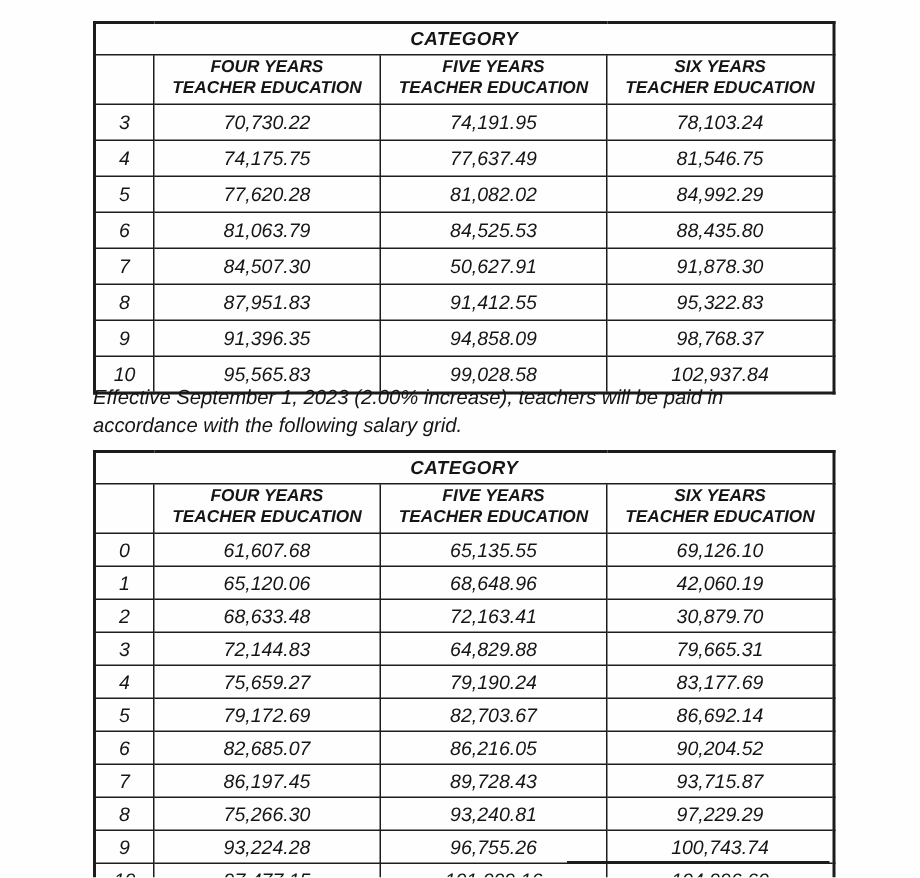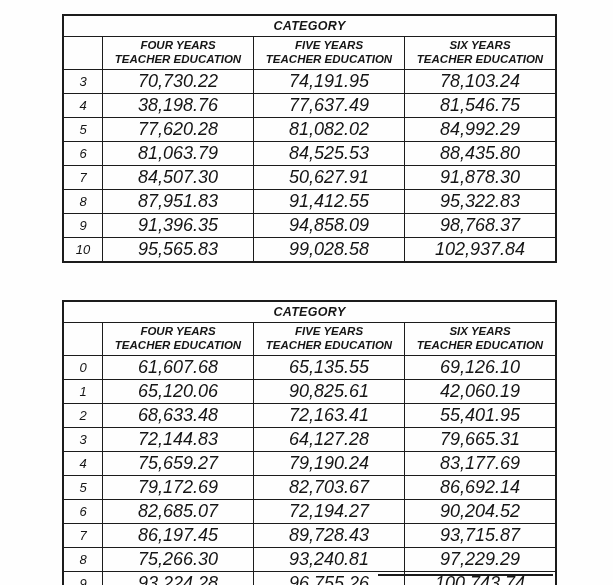--- a/index.html
+++ b/index.html
@@ -36,21 +36,21 @@
     white-space: pre-line;
     padding: 2px 2px;
     margin-top: 29px;
   }
   .corner { width: 36px; }
   #table1 { top: 14px; }
   #table2 { top: 300px; }
   #table1 tbody td { height: 21px; }
   #table2 tbody td { height: 19px; }
   .cat-cell { width: 36px; text-align: center; font-size: 13px; }
-  .val-cell { width: 148px; text-align: center; font-size: 18px; }
+  .val-cell { width: 148px; text-align: center; font-size: 13px; }
   .note {
     position: absolute;
     left: 62px;
     top: 256px;
     font-size: 13.5px;
     line-height: 1.4;
   }
   .partial-line {
     position: absolute;
     left: 378px;
@@ -82,21 +82,21 @@
     </thead>
     <tbody id="table1-body">
         <tr>
           <td class="cat-cell">3</td>
           <td class="val-cell">70,730.22</td>
           <td class="val-cell">74,191.95</td>
           <td class="val-cell">78,103.24</td>
         </tr>
         <tr>
           <td class="cat-cell">4</td>
-          <td class="val-cell">38,198.76</td>
+          <td class="val-cell">74,175.75</td>
           <td class="val-cell">77,637.49</td>
           <td class="val-cell">81,546.75</td>
         </tr>
         <tr>
           <td class="cat-cell">5</td>
           <td class="val-cell">77,620.28</td>
           <td class="val-cell">81,082.02</td>
           <td class="val-cell">84,992.29</td>
         </tr>
         <tr>
@@ -125,20 +125,24 @@
         </tr>
         <tr>
           <td class="cat-cell">10</td>
           <td class="val-cell">95,565.83</td>
           <td class="val-cell">99,028.58</td>
           <td class="val-cell">102,937.84</td>
         </tr>
       </tbody>
   </table>
 
+  <div class="note">
+    <div>Effective September 1, 2023 (2.00% increase), teachers will be paid in</div>
+    <div>accordance with the following salary grid.</div>
+  </div>
 
   <table class="grid" id="table2">
     <thead>
       <tr class="cat-row">
         <th colspan="4">CATEGORY</th>
       </tr>
       <tr>
         <th class="corner"></th>
         <th class="colhead">FOUR YEARS
 TEACHER EDUCATION</th>
@@ -151,51 +155,51 @@
     <tbody id="table2-body">
         <tr>
           <td class="cat-cell">0</td>
           <td class="val-cell">61,607.68</td>
           <td class="val-cell">65,135.55</td>
           <td class="val-cell">69,126.10</td>
         </tr>
         <tr>
           <td class="cat-cell">1</td>
           <td class="val-cell">65,120.06</td>
-          <td class="val-cell">90,825.61</td>
+          <td class="val-cell">68,648.96</td>
           <td class="val-cell">42,060.19</td>
         </tr>
         <tr>
           <td class="cat-cell">2</td>
           <td class="val-cell">68,633.48</td>
           <td class="val-cell">72,163.41</td>
-          <td class="val-cell">55,401.95</td>
+          <td class="val-cell">30,879.70</td>
         </tr>
         <tr>
           <td class="cat-cell">3</td>
           <td class="val-cell">72,144.83</td>
-          <td class="val-cell">64,127.28</td>
+          <td class="val-cell">64,829.88</td>
           <td class="val-cell">79,665.31</td>
         </tr>
         <tr>
           <td class="cat-cell">4</td>
           <td class="val-cell">75,659.27</td>
           <td class="val-cell">79,190.24</td>
           <td class="val-cell">83,177.69</td>
         </tr>
         <tr>
           <td class="cat-cell">5</td>
           <td class="val-cell">79,172.69</td>
           <td class="val-cell">82,703.67</td>
           <td class="val-cell">86,692.14</td>
         </tr>
         <tr>
           <td class="cat-cell">6</td>
           <td class="val-cell">82,685.07</td>
-          <td class="val-cell">72,194.27</td>
+          <td class="val-cell">86,216.05</td>
           <td class="val-cell">90,204.52</td>
         </tr>
         <tr>
           <td class="cat-cell">7</td>
           <td class="val-cell">86,197.45</td>
           <td class="val-cell">89,728.43</td>
           <td class="val-cell">93,715.87</td>
         </tr>
         <tr>
           <td class="cat-cell">8</td>

